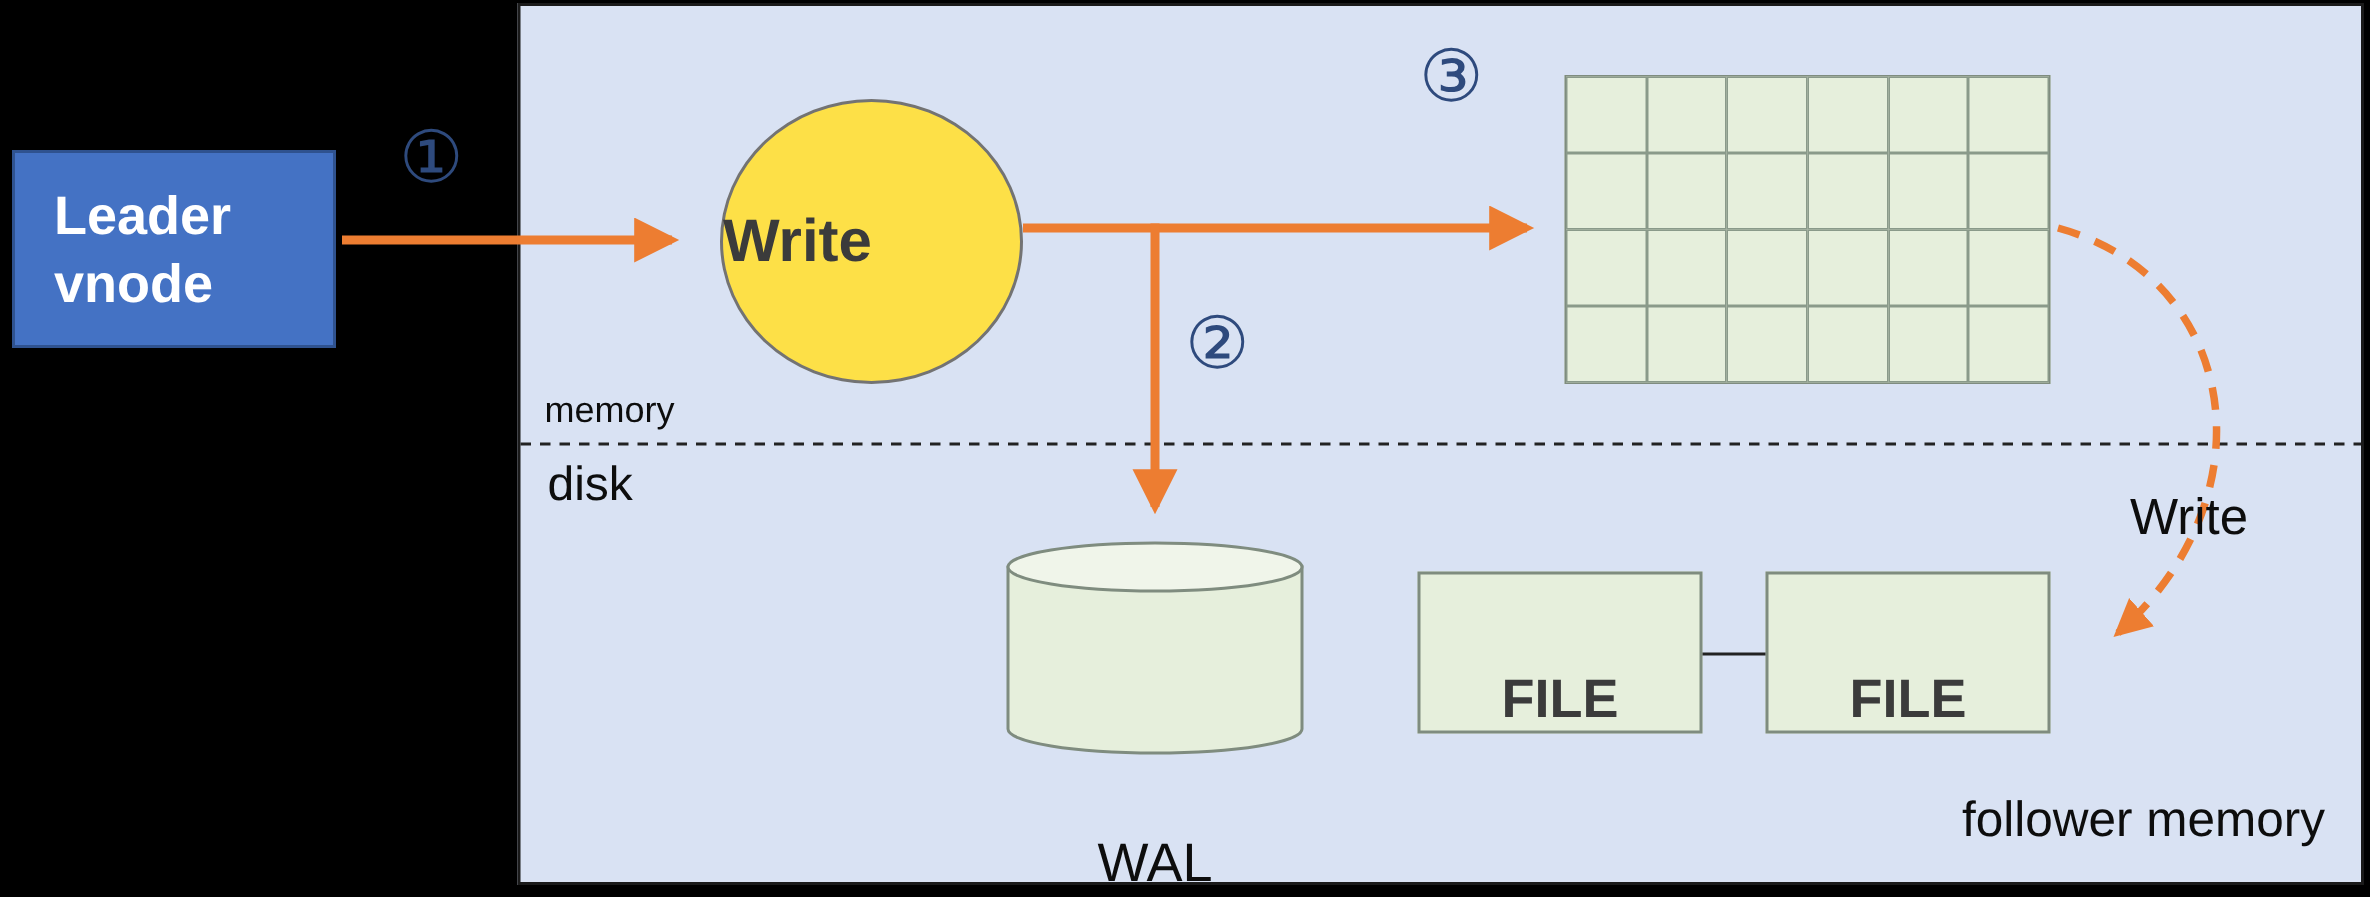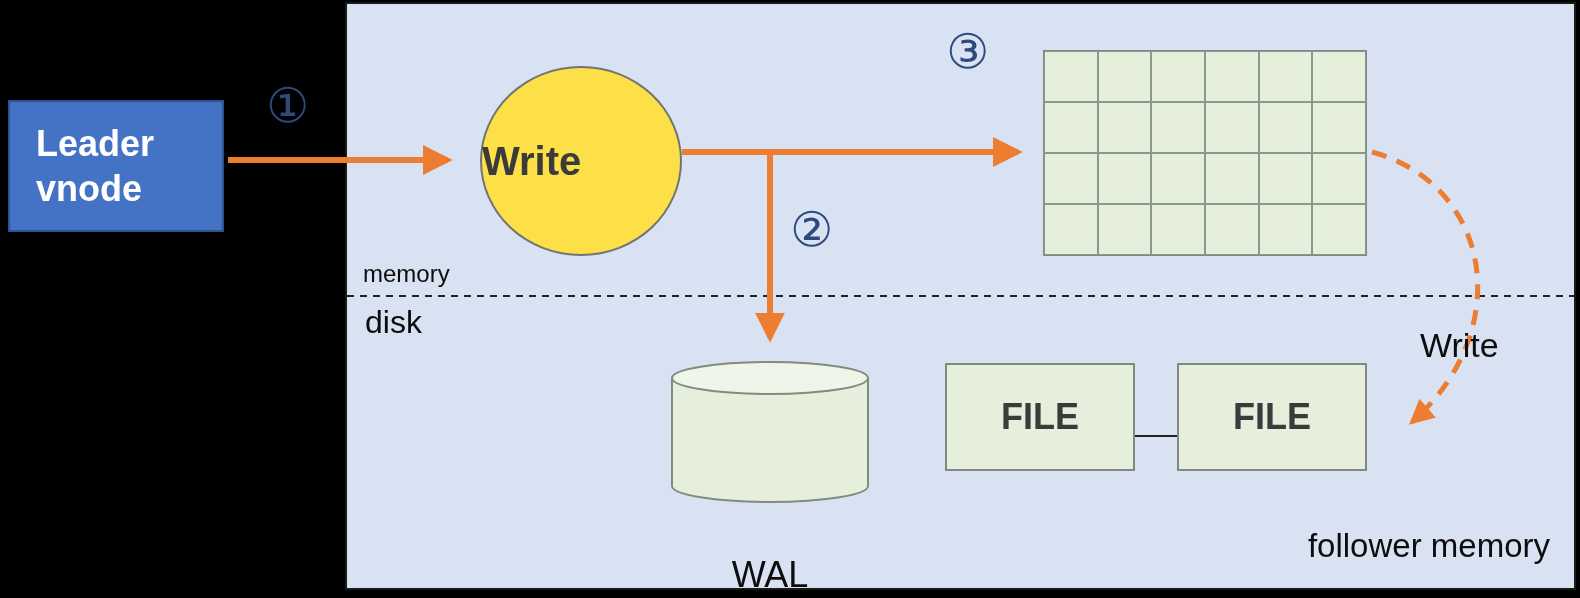--- a/index.html
+++ b/index.html
@@ -50,25 +50,25 @@
     left: 1043px; top: 50px;
     width: 324px; height: 206px;
     background: #E6EFDC;
     border: 1px solid #7f8c7f;
     display: grid;
     z-index: 3;
   }
   .grid-cell { border: 1px solid #8a9a8a; }
   .file-box {
     position: absolute;
-    top: 363px;
+    top: 381px;
     width: 190px; height: 108px;
     background: #E6EFDC;
     border: 2px solid #7f8c7f;
-    display: flex; align-items: center; justify-content: center;
+    display: flex; align-items: flex-end; justify-content: center;
     z-index: 3;
   }
   .file-left  { left: 945px; }
   .file-right { left: 1177px; }
   .file-label { font-size: 36px; font-weight: 700; color: #3b3b3b; }
   .step {
     position: absolute;
     font-size: 48px;
     color: #2E4A7D;
     z-index: 6;

